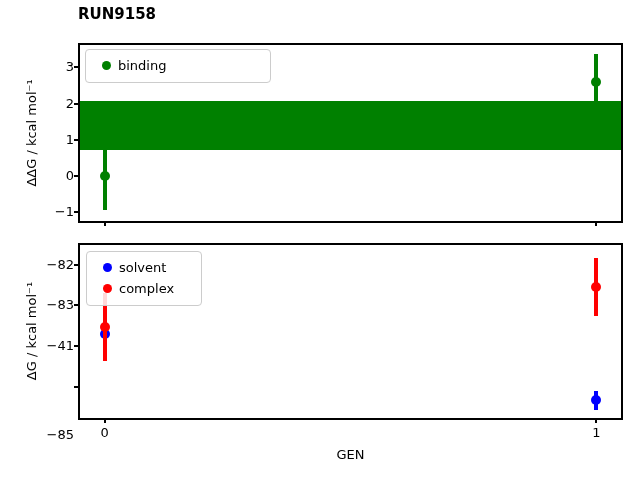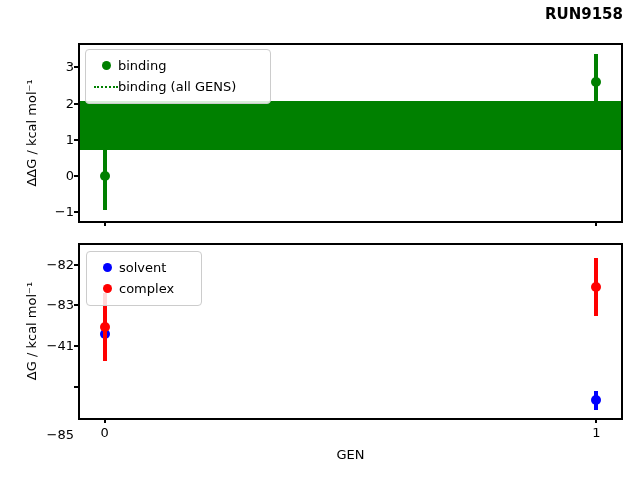--- a/index.html
+++ b/index.html
@@ -2,21 +2,21 @@
 <html><head>
 <meta charset="utf-8">
 <style>
   html,body { margin:0; padding:0; background:#fff; }
   #figure {
     position:relative; width:640px; height:480px; background:#ffffff;
     font-family:"DejaVu Sans","Liberation Sans",sans-serif; color:#000;
     overflow:hidden;
   }
   #chart-title {
-    position:absolute; left:78px; top:5px; width:545px; text-align:right;
+    position:absolute; left:78px; top:5px; width:545px; text-align:left;
     font-size:15px; font-weight:bold;
   }
   .axes { position:absolute; border:2px solid #000; box-sizing:border-box; background:#fff0; }
   #axes-top    { left:78px; top:43px;  width:545px; height:180px; }
   #axes-bottom { left:78px; top:243px; width:545px; height:177px; }
   .ylabel {
     position:absolute; white-space:nowrap; font-size:13px;
     transform:translate(-50%,-50%) rotate(-90deg);
   }
   #ylabel-top    { left:31px; top:133px; }
@@ -52,26 +52,20 @@
   <div class="ylabel" id="ylabel-top">ΔΔG / kcal mol⁻¹</div>
   <div class="ylabel" id="ylabel-bottom">ΔG / kcal mol⁻¹</div>
 
   <div class="axes" id="axes-top">
     <div class="legend" id="legend-top">
       <div class="legend-row">
         <span class="swatch-wrap">
             <span class="swatch dot" style="background: rgb(0, 128, 0);"></span>
           </span>
         <span class="legend-label">binding</span>
-      </div>
-      <div class="legend-row">
-        <span class="swatch-wrap">
-            <span class="swatch dotted-line" style="border-top-color: rgb(0, 128, 0);"></span>
-          </span>
-        <span class="legend-label">binding (all GENS)</span>
       </div>
     </div>
   <div class="tickmark-y" style="top: 21.4527px;"></div>
       <div class="ticklabel-y" style="top: 14.4527px;">3</div>
       <div class="tickmark-y" style="top: 57.6667px;"></div>
       <div class="ticklabel-y" style="top: 50.6667px;">2</div>
       <div class="tickmark-y" style="top: 93.8807px;"></div>
       <div class="ticklabel-y" style="top: 86.8807px;">1</div>
       <div class="tickmark-y" style="top: 130.095px;"></div>
       <div class="ticklabel-y" style="top: 123.095px;">0</div>

